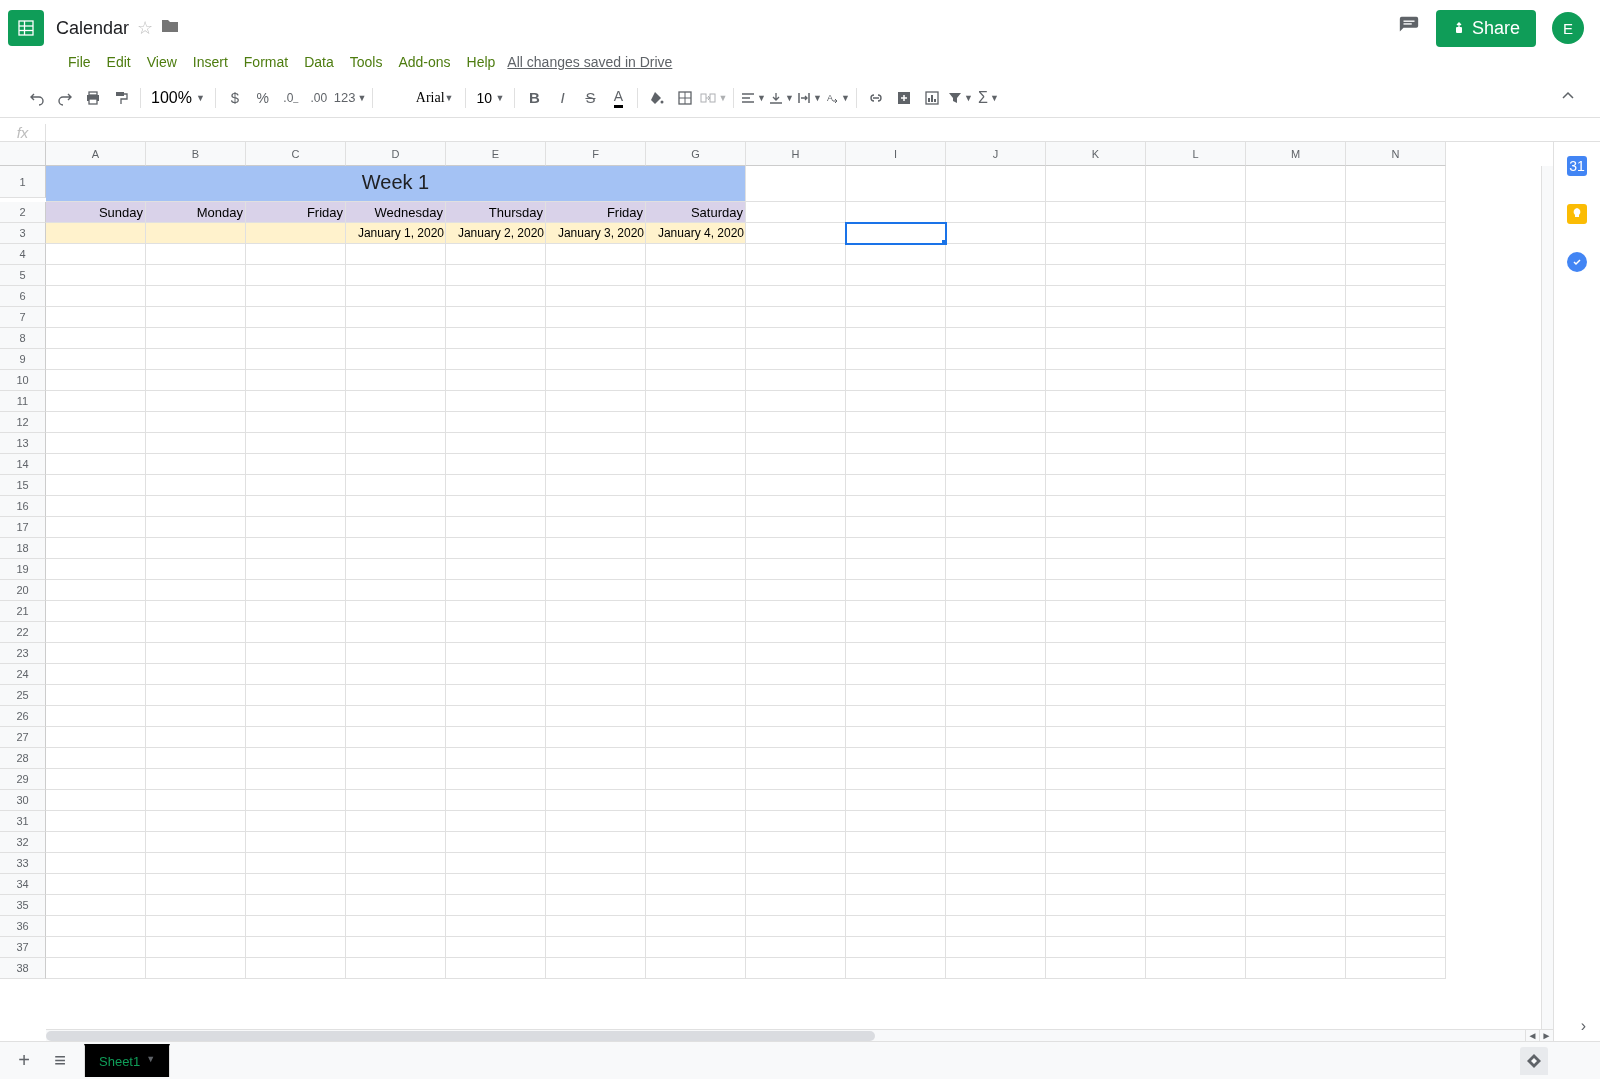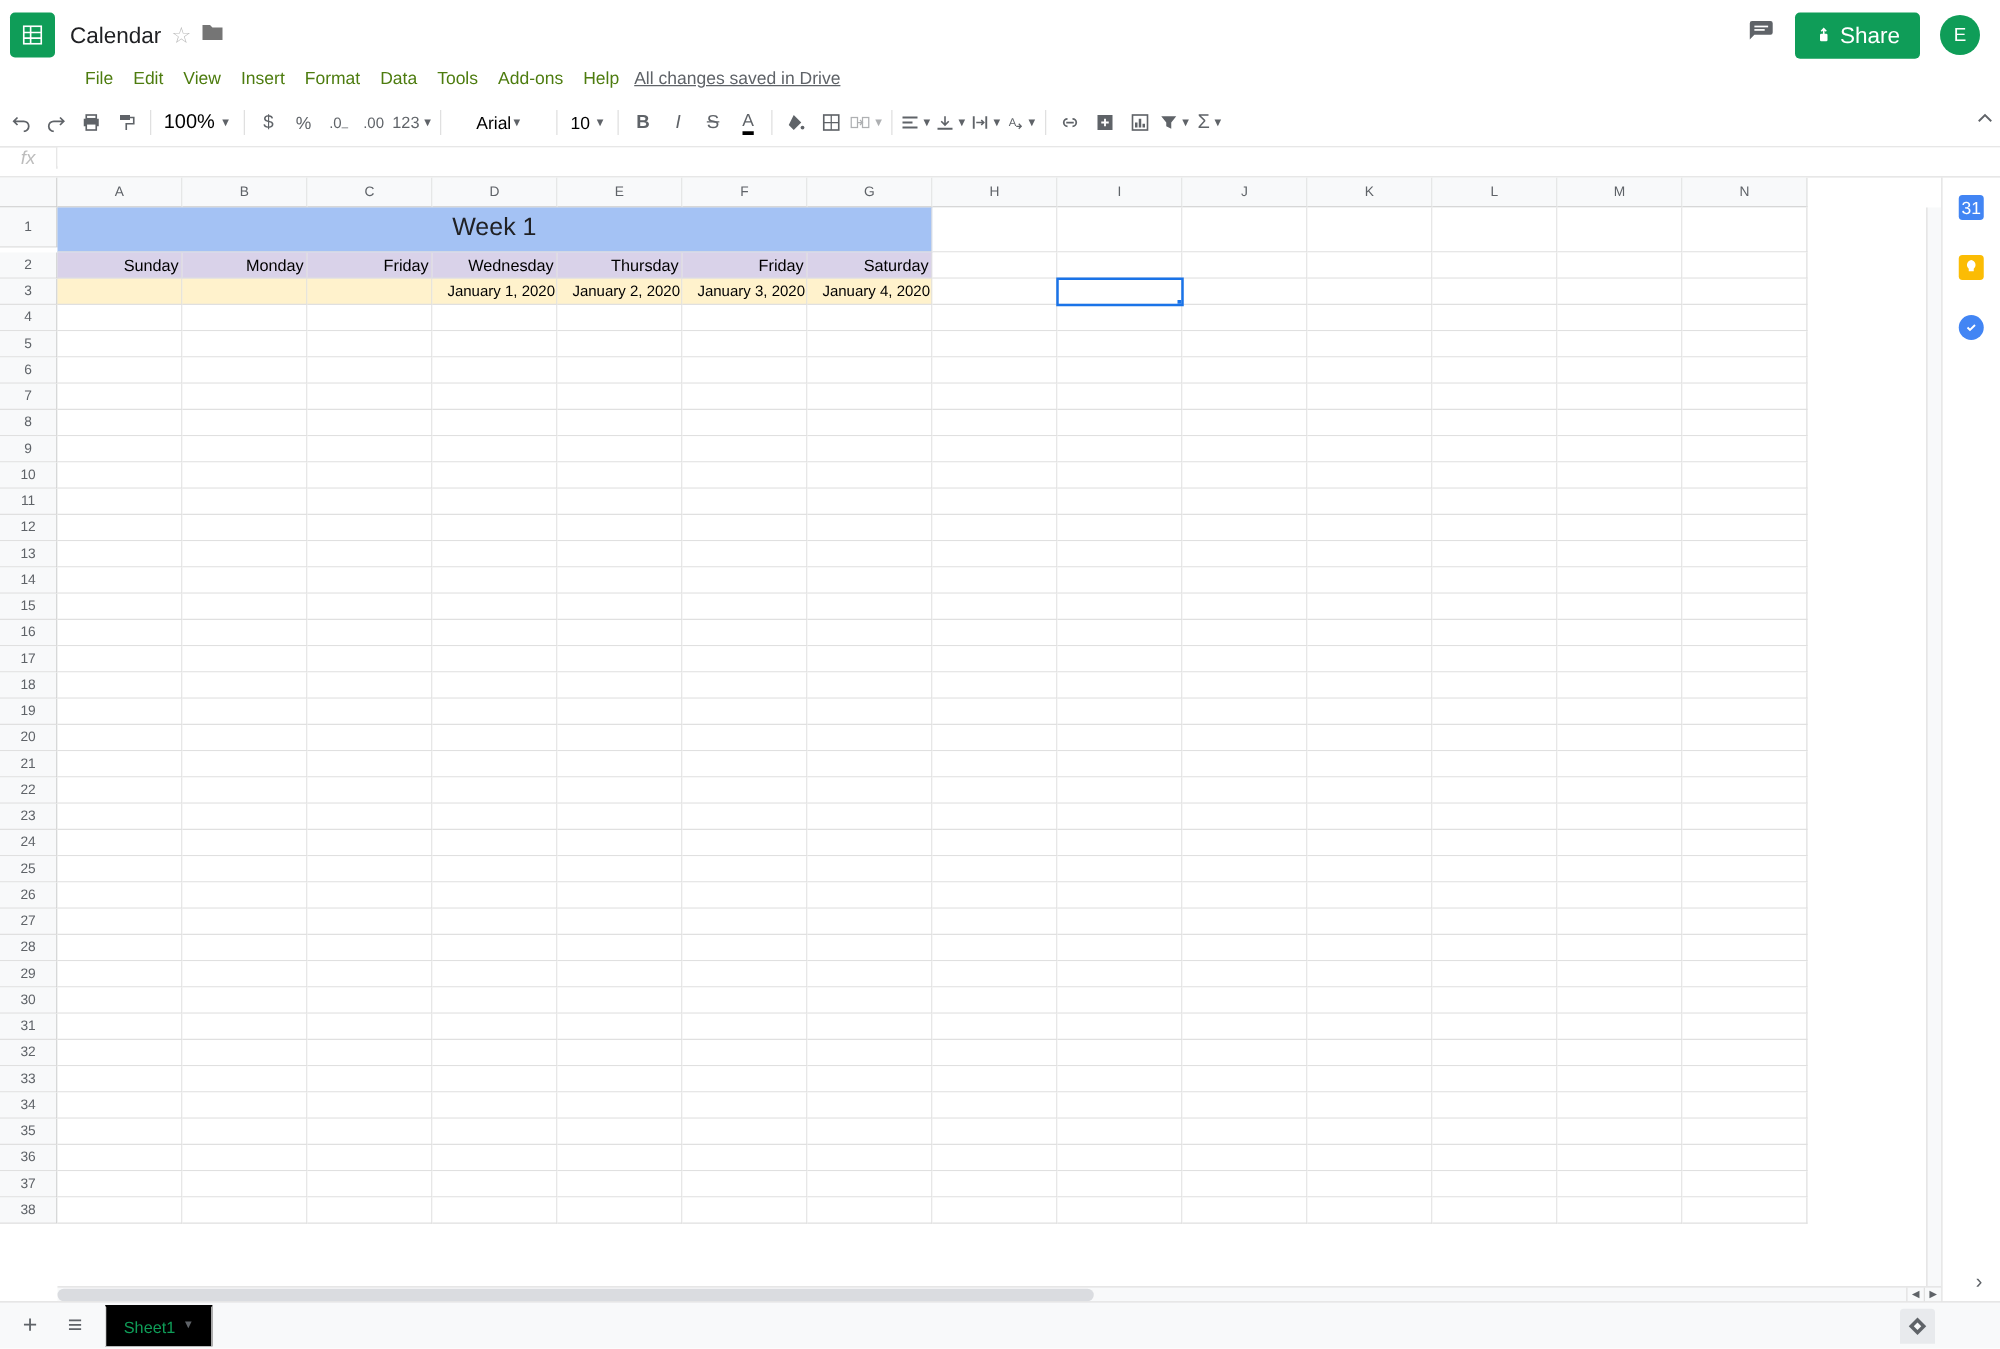--- a/index.html
+++ b/index.html
@@ -15,32 +15,32 @@
   .comment-icon { color: #5f6368; cursor: pointer; }
   .share-btn { background: #0f9d58; color: #fff; border: none; border-radius: 4px; padding: 8px 16px; font-size: 18px; font-weight: 500; display: flex; align-items: center; gap: 6px; cursor: pointer; }
   .avatar { width: 32px; height: 32px; border-radius: 50%; background: #0f9d58; color: #fff; display: flex; align-items: center; justify-content: center; font-size: 15px; cursor: pointer; }
   
   
   .menubar { display: flex; align-items: center; padding: 2px 0 4px 60px; height: 30px; }
   .menu-item { font-size: 14px; color: #4d7c0f; padding: 4px 8px; cursor: pointer; }
   .save-status { font-size: 14px; color: #5f6368; text-decoration: underline; margin-left: 4px; cursor: pointer; }
   
   
-  .toolbar { display: flex; align-items: center; padding: 4px 4px; height: 40px; border-bottom: 1px solid #e0e0e0; gap: 2px; }
+  .toolbar { display: flex; align-items: center; padding: 4px 24px; height: 40px; border-bottom: 1px solid #e0e0e0; gap: 2px; }
   .tb-btn { min-width: 26px; height: 26px; display: flex; align-items: center; justify-content: center; color: #5f6368; cursor: pointer; border-radius: 2px; font-size: 13px; }
   .tb-sep { width: 1px; height: 20px; background: #e0e0e0; margin: 0 4px; }
   .tb-zoom { display: flex; align-items: center; gap: 4px; padding: 0 4px; cursor: pointer; }
-  .tb-font { width: 80px; display: flex; align-items: center; justify-content: center; padding: 0 6px; cursor: pointer; font-size: 14px; }
+  .tb-font { width: 80px; display: flex; align-items: center; justify-content: flex-end; padding: 0 6px; cursor: pointer; font-size: 14px; font-family: Liberation Serif, serif; }
   .tb-num { width: 36px; display: flex; align-items: center; justify-content: space-between; padding: 0 4px; cursor: pointer; font-size: 14px; }
   .tb-expand { margin-left: auto; cursor: pointer; color: #5f6368; }
   .arrow-down { font-size: 9px; color: #5f6368; }
   .text-color-underline { border-bottom: 3px solid #000; padding-bottom: 1px; }
   
   
-  .formula-bar { display: flex; align-items: flex-start; height: 24px; border-bottom: 1px solid #e0e0e0; }
+  .formula-bar { display: flex; align-items: flex-end; height: 24px; border-bottom: 1px solid #e0e0e0; }
   .fx-label { width: 46px; text-align: center; font-style: italic; color: #bdbdbd; font-size: 15px; border-right: 1px solid #e0e0e0; }
   .fx-input { flex: 1; border: none; outline: none; padding: 0 6px; font-size: 13px; }
   
   
   .main { display: flex; height: calc(1079px - 48px - 30px - 40px - 24px - 38px); }
   .sheet-area { flex: 1; position: relative; overflow: hidden; }
   .side-panel { width: 47px; border-left: 1px solid #e0e0e0; display: flex; flex-direction: column; align-items: center; padding-top: 14px; gap: 28px; }
   .side-icon { width: 20px; height: 20px; cursor: pointer; display:flex; align-items:center; justify-content:center; border-radius:3px; font-size:14px; color:#fff; }
   .side-chevron { position:absolute; bottom: 44px; right: 14px; color:#5f6368; cursor:pointer; }
   

